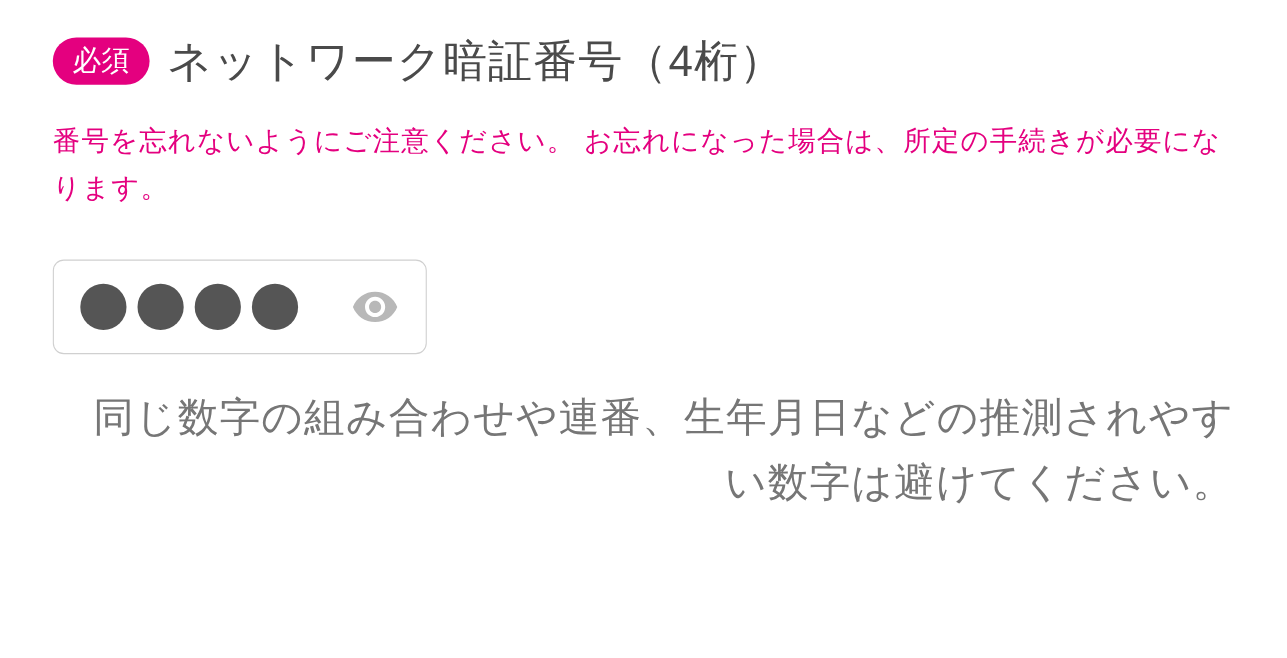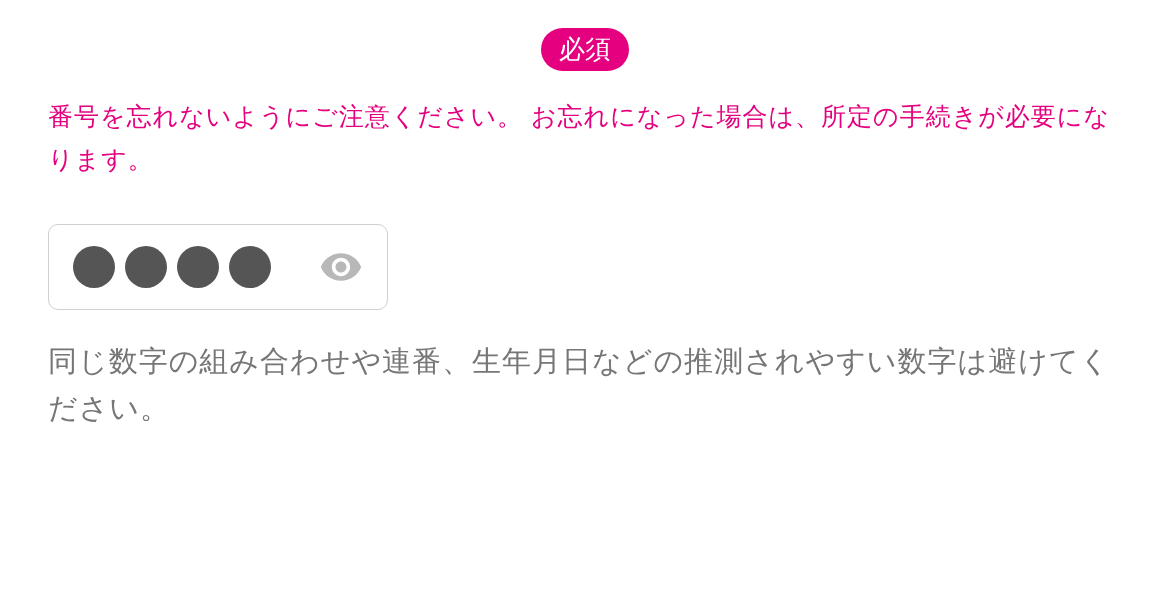--- a/index.html
+++ b/index.html
@@ -12,21 +12,20 @@
       background: #ffffff;
       width: 1170px;
       height: 598px;
       padding: 28px 48px;
     }
     .header-row {
       display: flex;
       align-items: center;
       gap: 16px;
       margin-bottom: 24px;
-      flex-direction: column;
     }
     .required-badge {
       background: #e4007f;
       color: #ffffff;
       font-size: 26px;
       font-weight: 500;
       padding: 6px 18px;
       border-radius: 22px;
       line-height: 1.2;
     }
@@ -70,32 +69,34 @@
       justify-content: center;
       cursor: pointer;
     }
     .eye-icon svg {
       width: 44px;
       height: 44px;
       fill: #b8b8b8;
     }
     .hint-text {
       color: #767676;
-      font-size: 29px;
+      font-size: 37px;
       line-height: 1.6;
       letter-spacing: 1px;
+      text-align: right;
     }
   </style>
 </head>
 <body>
 
 
 
 <div class="header-row">
   <span class="required-badge">必須</span>
+  <span class="title">ネットワーク暗証番号（4桁）</span>
 </div>
 
 <div class="warning-text">番号を忘れないようにご注意ください。 お忘れになった場合は、所定の手続きが必要になります。</div>
 
 <div class="pin-input-container">
   <div class="pin-dots">
     <div class="pin-dot"></div>
     <div class="pin-dot"></div>
     <div class="pin-dot"></div>
     <div class="pin-dot"></div>

